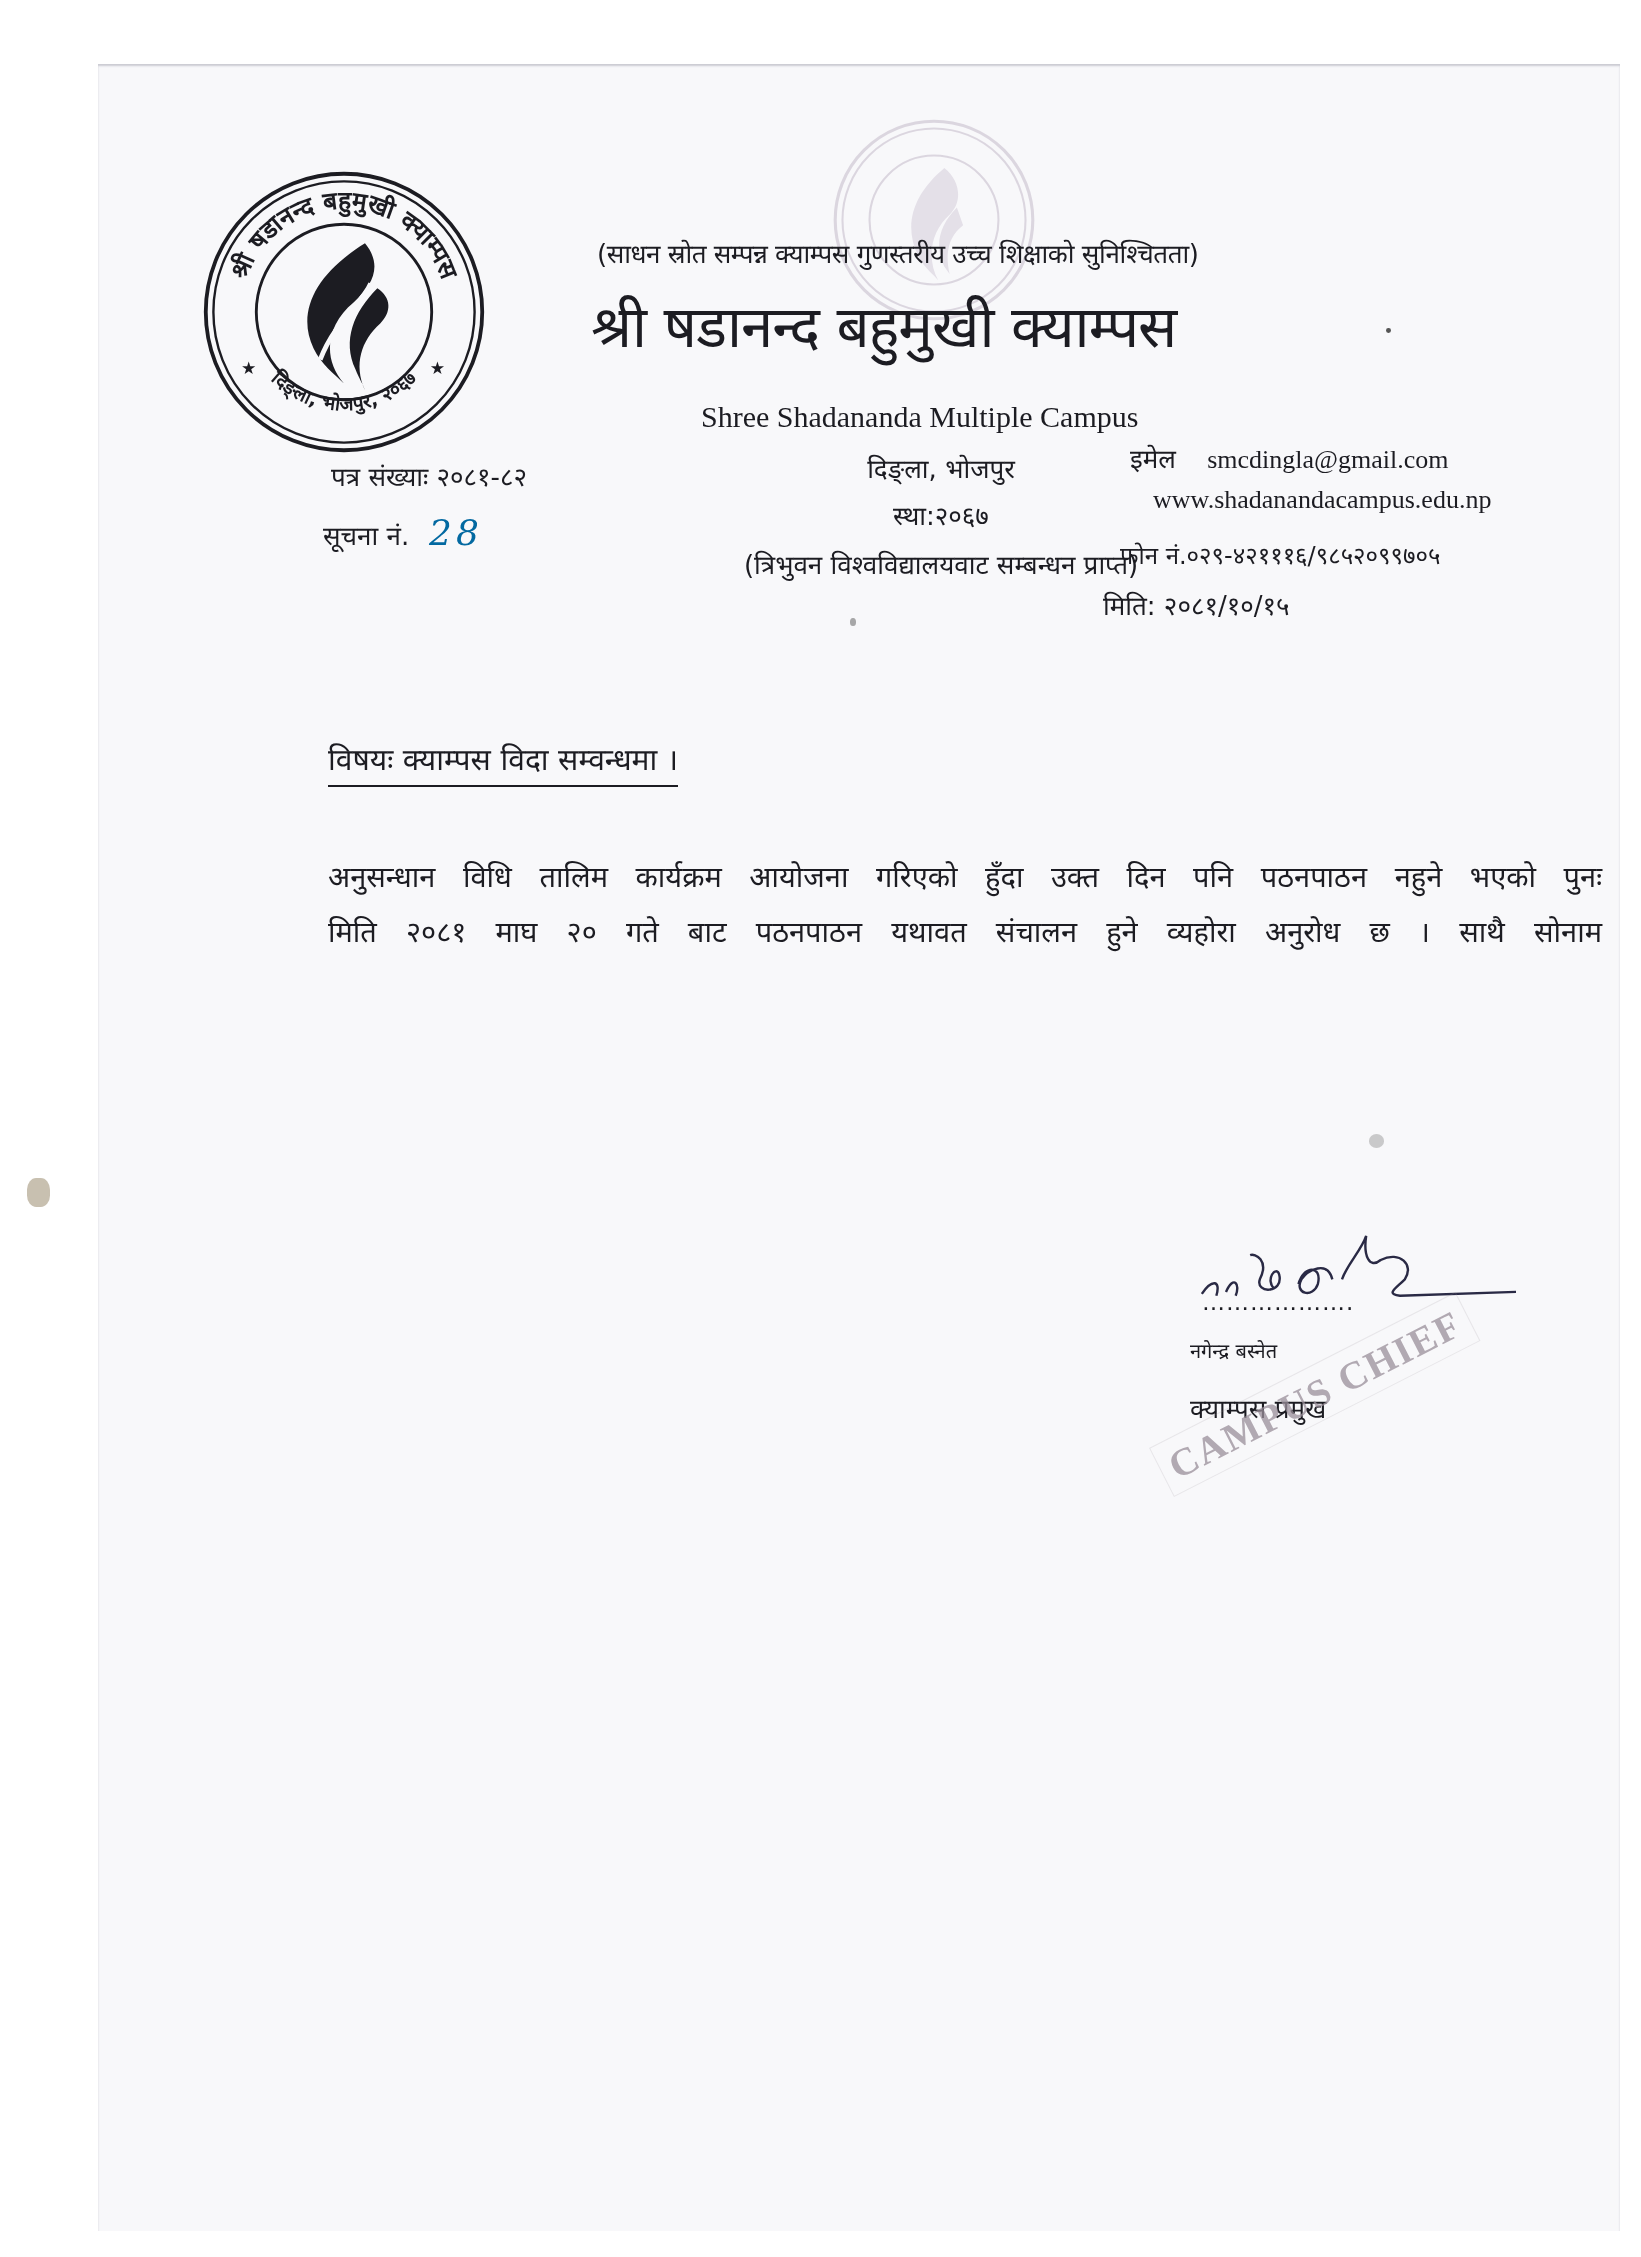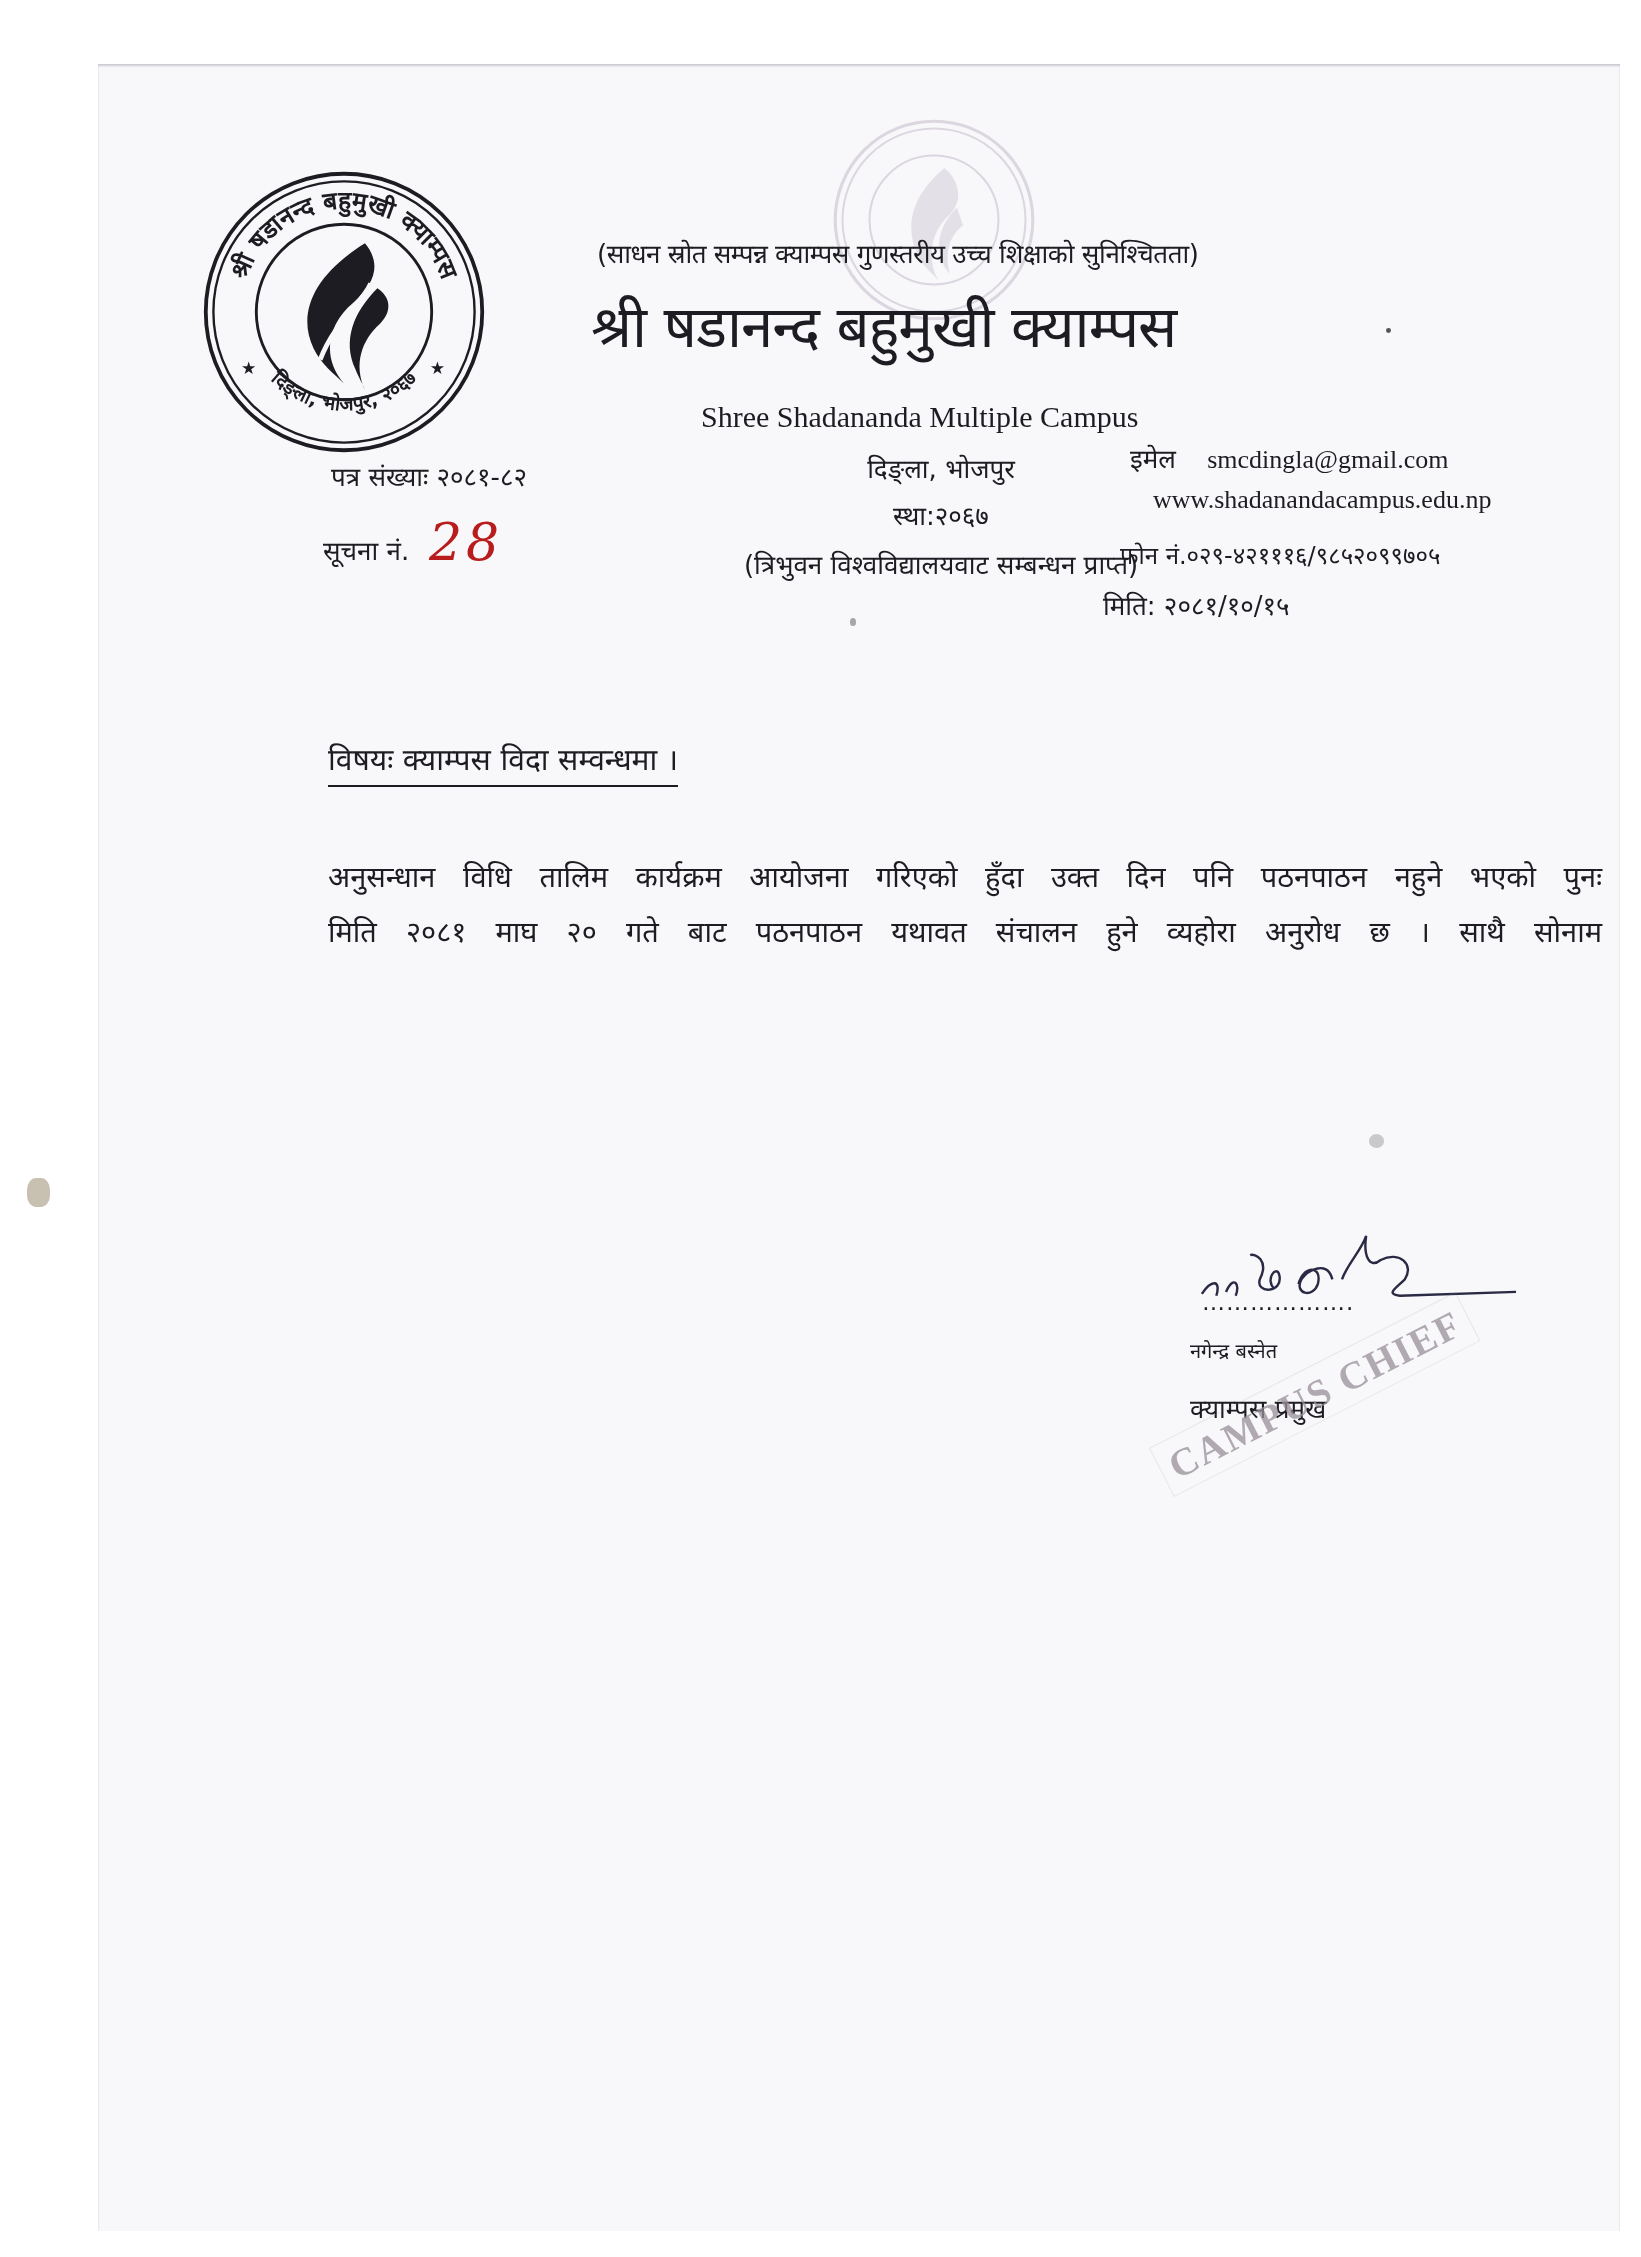--- a/index.html
+++ b/index.html
@@ -22,21 +22,21 @@
   .seal { position: absolute; left: 201px; top: 169px; width: 286px; height: 286px; }
   .watermark { position: absolute; left: 830px; top: 116px; width: 208px; height: 208px; opacity: 0.35; }
 
   .tagline { left: 597px; top: 235px; font-size: 26px; letter-spacing: -0.5px; }
   .title { left: 591px; top: 285px; font-size: 58px; font-weight: normal; letter-spacing: -1px; }
   .eng-name { left: 678px; top: 400px; font-size: 30px; }
 
   .ref { left: 323px; font-size: 26px; }
   .ref-no { top: 458px; margin-left: 8px; }
   .notice-no { top: 512px; }
-  .handwritten { font-family: "DejaVu Serif", serif; font-style: italic; font-size: 52px; color: #b91c1c; margin-left: 11.6px; letter-spacing: 3.9px; }
+  .handwritten { font-family: "DejaVu Serif", serif; font-style: italic; font-size: 36px; color: #0369a1; margin-left: 11.6px; letter-spacing: 3.9px; }
 
   .center-col { left: 632px; width: 618px; text-align: center; font-size: 26px; }
   .addr { top: 450px; }
   .estd { top: 497px; }
   .affil { top: 546px; }
 
   .contact { font-size: 26px; }
   .email { left: 1130px; top: 440px; }
   .web { left: 1130px; top: 485px; }
   .phone { left: 1120px; top: 538px; font-size: 24px; }

